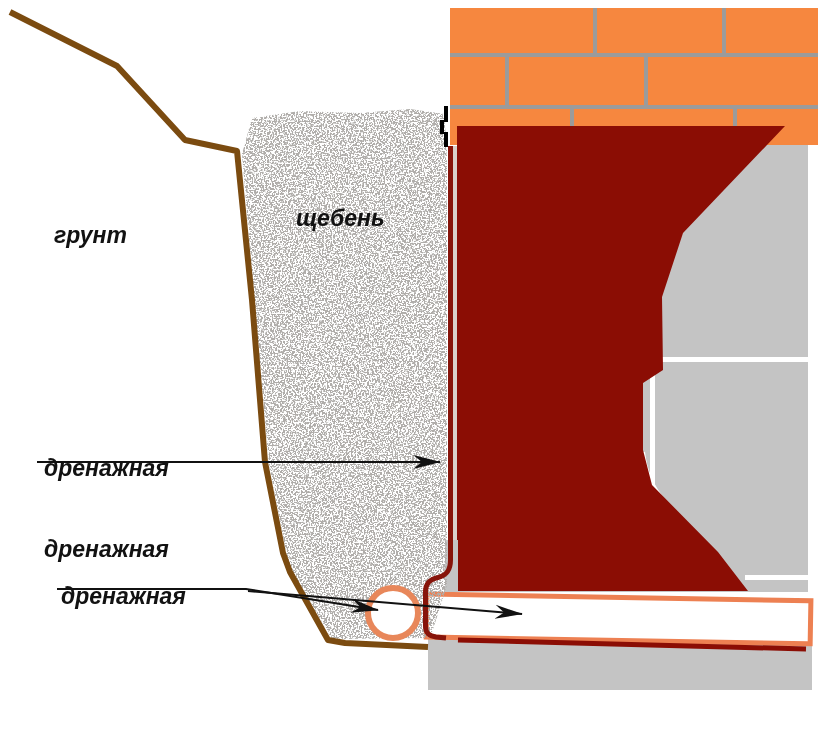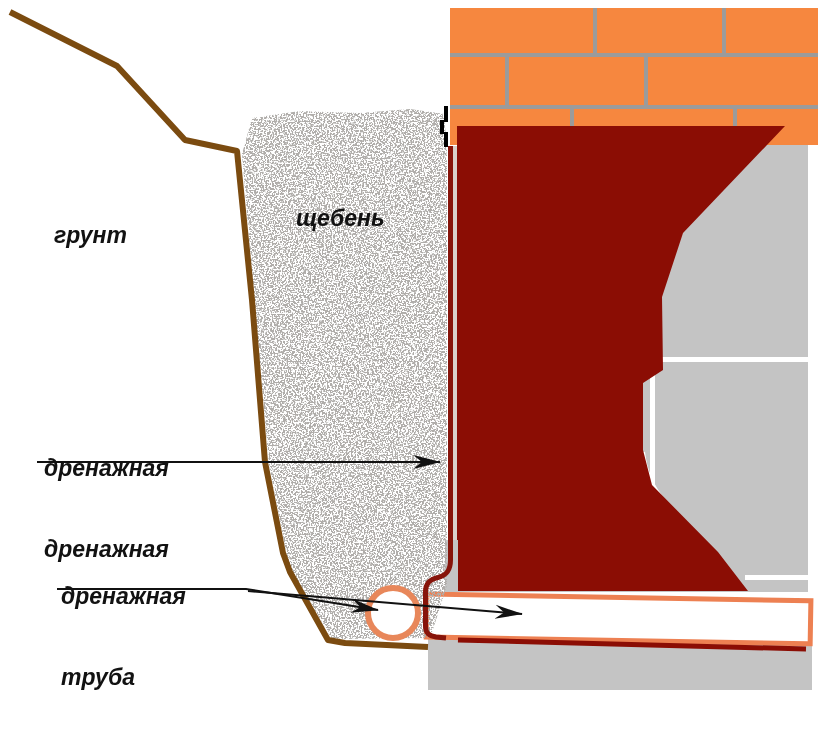--- a/index.html
+++ b/index.html
@@ -91,16 +91,15 @@
 
   <div class="label" style="left:296px;top:205px;">щебень</div>
 
   <div class="label" style="left:44px;top:401px;">
     <span>дренажная</span>
     <span>дренажная</span>
   </div>
 
   <div class="label" style="left:61px;top:529px;">
     <span>дренажная</span>
-    <span>труба</span>
   </div>
 
 </div>
 
 </body></html>

